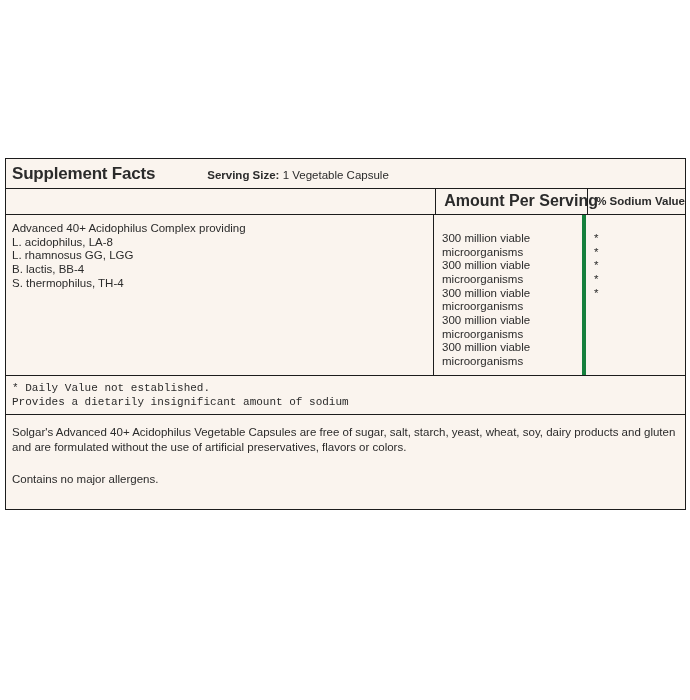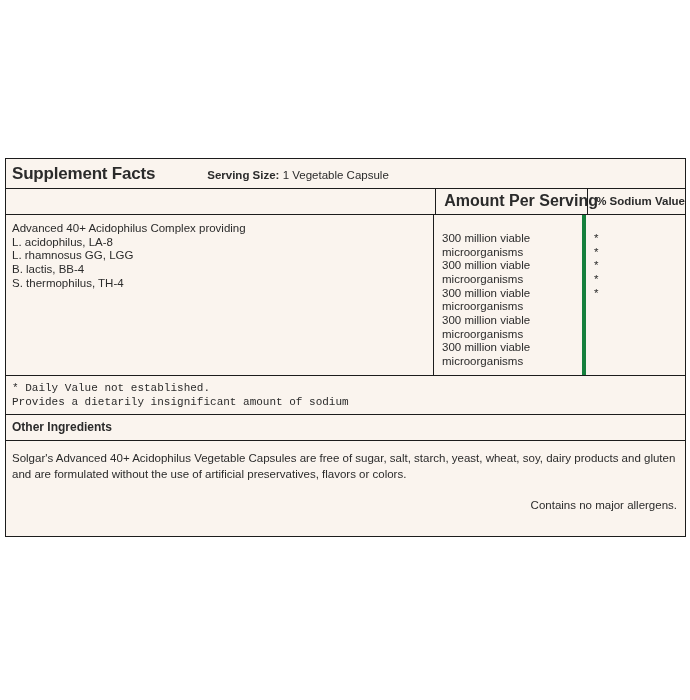--- a/index.html
+++ b/index.html
@@ -143,21 +143,20 @@
   .other-body {
     padding: 10px 8px 14px 6px;
   }
   .other-para {
     font-size: 11.5px;
     line-height: 15.5px;
     margin: 0 0 16px 0;
   }
   .other-para:last-child {
     margin-bottom: 8px;
-    text-align: right;
   }
 </style>
 </head>
 <body>
 
 <div class="panel">
 
   <div class="title-row">
     <div class="panel-title">Supplement Facts</div>
     <div class="serving-size">
@@ -203,22 +202,19 @@
       <div class="dv-line">*</div>
     </div>
 
   </div>
 
   <div class="footnote-row">
     <div class="footnote-line">* Daily Value not established.</div>
     <div class="footnote-line">Provides a dietarily insignificant amount of sodium</div>
   </div>
 
-  <div class="other-head-row">
-    <div class="other-head">Other Ingredients</div>
-  </div>
 
   <div class="other-body">
     <p class="other-para">Solgar's Advanced 40+ Acidophilus Vegetable Capsules are free of sugar, salt, starch, yeast, wheat, soy, dairy products and gluten and are formulated without the use of artificial preservatives, flavors or colors.</p>
     <p class="other-para">Contains no major allergens.</p>
   </div>
 
 </div>
 
 </body></html>

